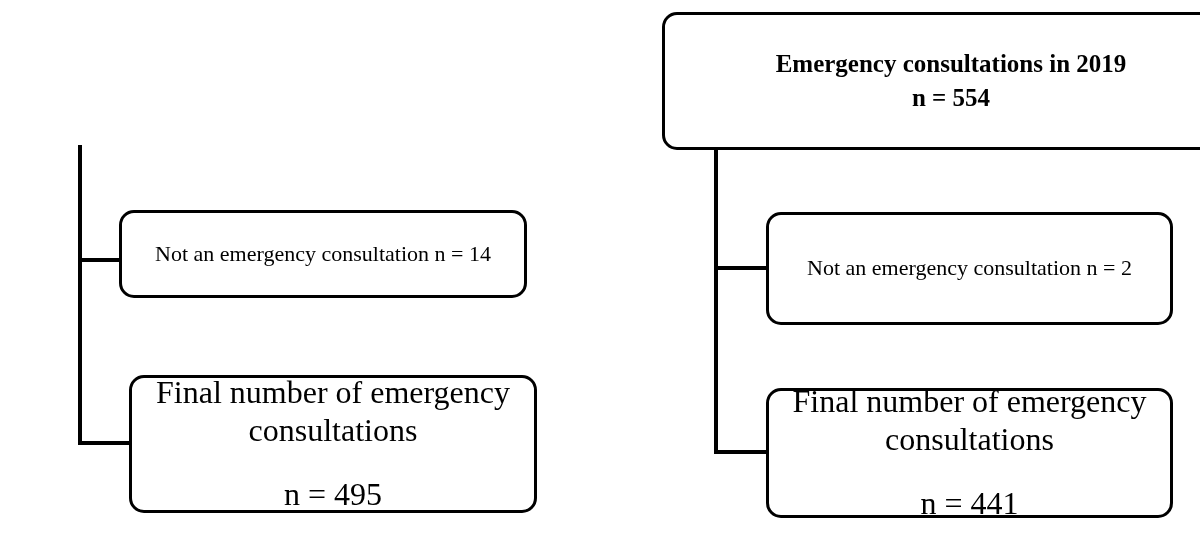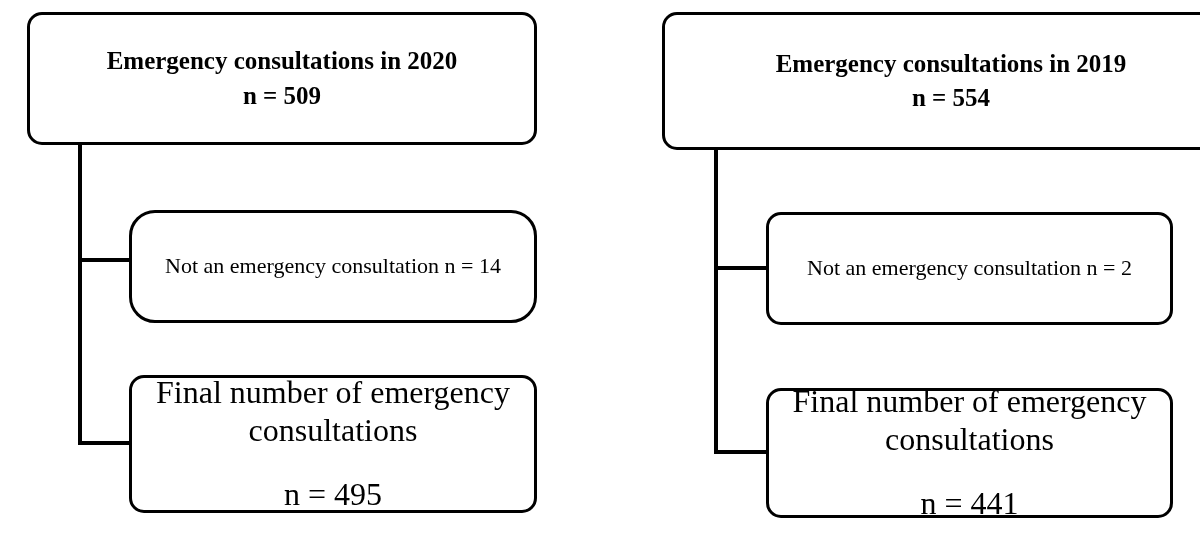--- a/index.html
+++ b/index.html
@@ -61,43 +61,39 @@
   .conn {
     position: absolute;
     background: #000000;
     z-index: 1;
   }
   .conn-v { width: 4px; }
   .conn-h { height: 4px; }
 
   
   #box-2020-source      { left: 27px;  top: 12px;  width: 510px; height: 133px; }
-  #box-2020-excluded    { left: 129px; top: 210px; width: 408px; height: 113px; border-radius: 26px; }
+  #box-2020-excluded    { left: 119px; top: 210px; width: 408px; height: 88px; }
   #box-2020-final       { left: 129px; top: 375px; width: 408px; height: 138px; }
   #conn-2020-trunk      { left: 78px;  top: 145px; height: 300px; }
   #conn-2020-branch-1   { left: 78px;  top: 258px; width: 54px; }
   #conn-2020-branch-2   { left: 78px;  top: 441px; width: 54px; }
 
   
   #box-2019-source      { left: 662px; top: 12px;  width: 578px; height: 138px; }
   #box-2019-excluded    { left: 766px; top: 212px; width: 407px; height: 113px; }
   #box-2019-final       { left: 766px; top: 388px; width: 407px; height: 130px; }
   #conn-2019-trunk      { left: 714px; top: 150px; height: 304px; }
   #conn-2019-branch-1   { left: 714px; top: 266px; width: 55px; }
   #conn-2019-branch-2   { left: 714px; top: 450px; width: 55px; }
 </style>
 </head>
 <body>
 
 <div id="flow-canvas">
 
-  <div class="flow-box box-top" id="box-2020-source">
-    <span class="line">Emergency consultations in 2020</span>
-    <span class="line">n = 509</span>
-  </div>
 
   <div class="conn conn-v" id="conn-2020-trunk"></div>
   <div class="conn conn-h" id="conn-2020-branch-1"></div>
   <div class="conn conn-h" id="conn-2020-branch-2"></div>
 
   <div class="flow-box box-excluded" id="box-2020-excluded">
     <span class="line">Not an emergency consultation n = 14</span>
   </div>
 
   <div class="flow-box box-final" id="box-2020-final">

